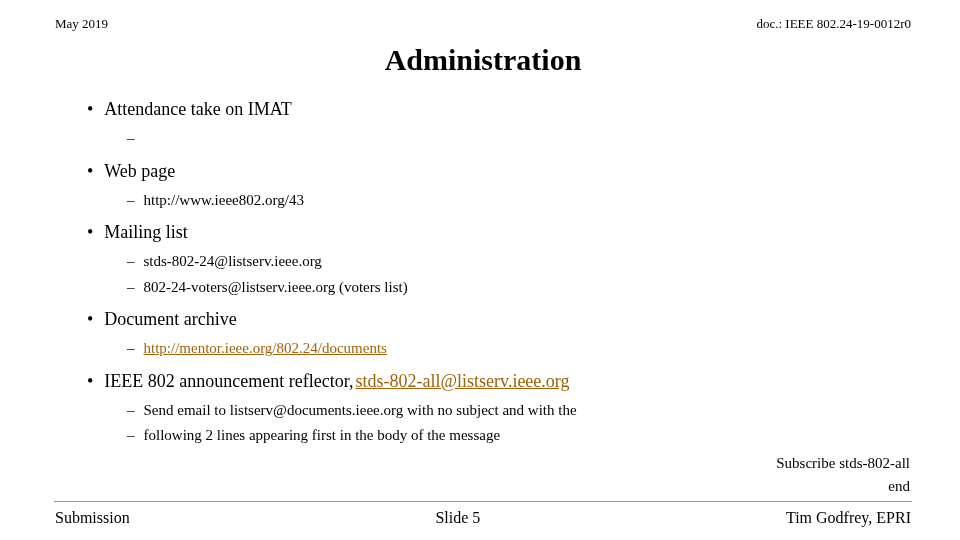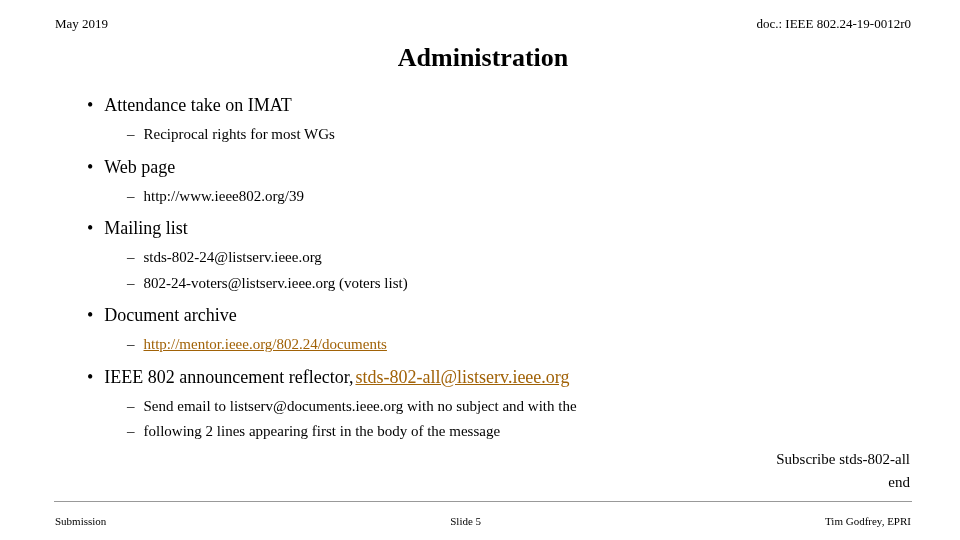--- a/index.html
+++ b/index.html
@@ -19,21 +19,21 @@
     }
     .header {
       display: flex;
       justify-content: space-between;
       align-items: flex-start;
       padding-top: 12px;
       font-size: 13px;
     }
     .title {
       text-align: center;
-      font-size: 26px;
+      font-size: 30px;
       font-weight: bold;
       margin-top: 10px;
       margin-bottom: 18px;
     }
     .content {
       font-size: 15px;
       line-height: 1.5;
       padding-left: 30px;
     }
     .bullet-item {
@@ -67,23 +67,23 @@
       color: #a16207;
       text-decoration: underline;
     }
     .footer {
       position: absolute;
       bottom: 14px;
       left: 50px;
       right: 50px;
       display: flex;
       justify-content: space-between;
-      font-size: 11px;
+      font-size: 16px;
       border-top: 1px solid #999;
-      padding-top: 12px;
+      padding-top: 6px;
     }
     .subscribe-block {
       text-align: right;
       font-size: 15px;
       margin-top: 2px;
       margin-left: 80px;
     }
   </style>
 </head>
 <body>
@@ -99,32 +99,31 @@
 
   <div class="content">
 
     <div class="bullet-item">
       <div class="bullet-main">
         <span class="dot">•</span>
         <span>Attendance take on IMAT</span>
       </div>
       <div class="sub-item">
         <span class="dash">–</span>
-        <span>Reciprocal rights for most WGs</span>
       </div>
     </div>
 
     <div class="bullet-item">
       <div class="bullet-main">
         <span class="dot">•</span>
         <span>Web page</span>
       </div>
       <div class="sub-item">
         <span class="dash">–</span>
-        <span>http://www.ieee802.org/39</span>
+        <span>http://www.ieee802.org/43</span>
       </div>
     </div>
 
     <div class="bullet-item">
       <div class="bullet-main">
         <span class="dot">•</span>
         <span>Mailing list</span>
       </div>
       <div class="sub-item">
         <span class="dash">–</span>

